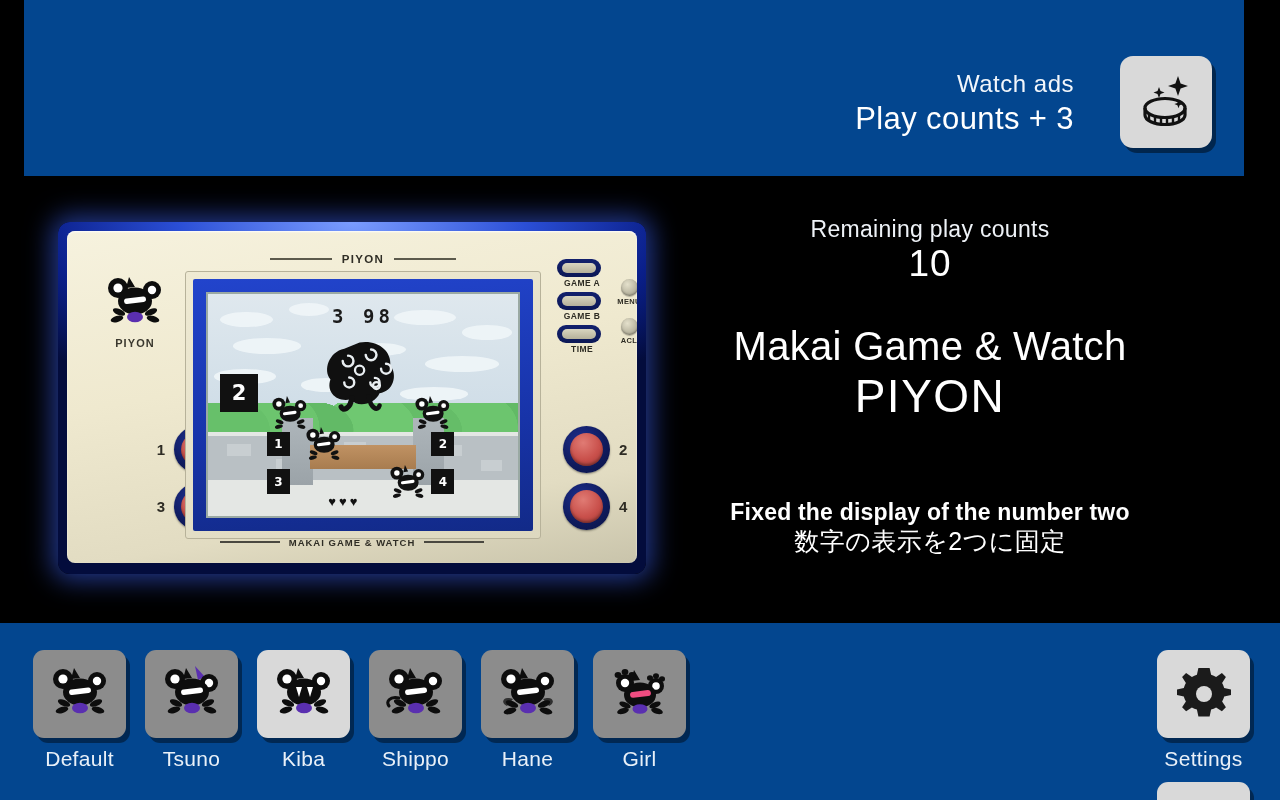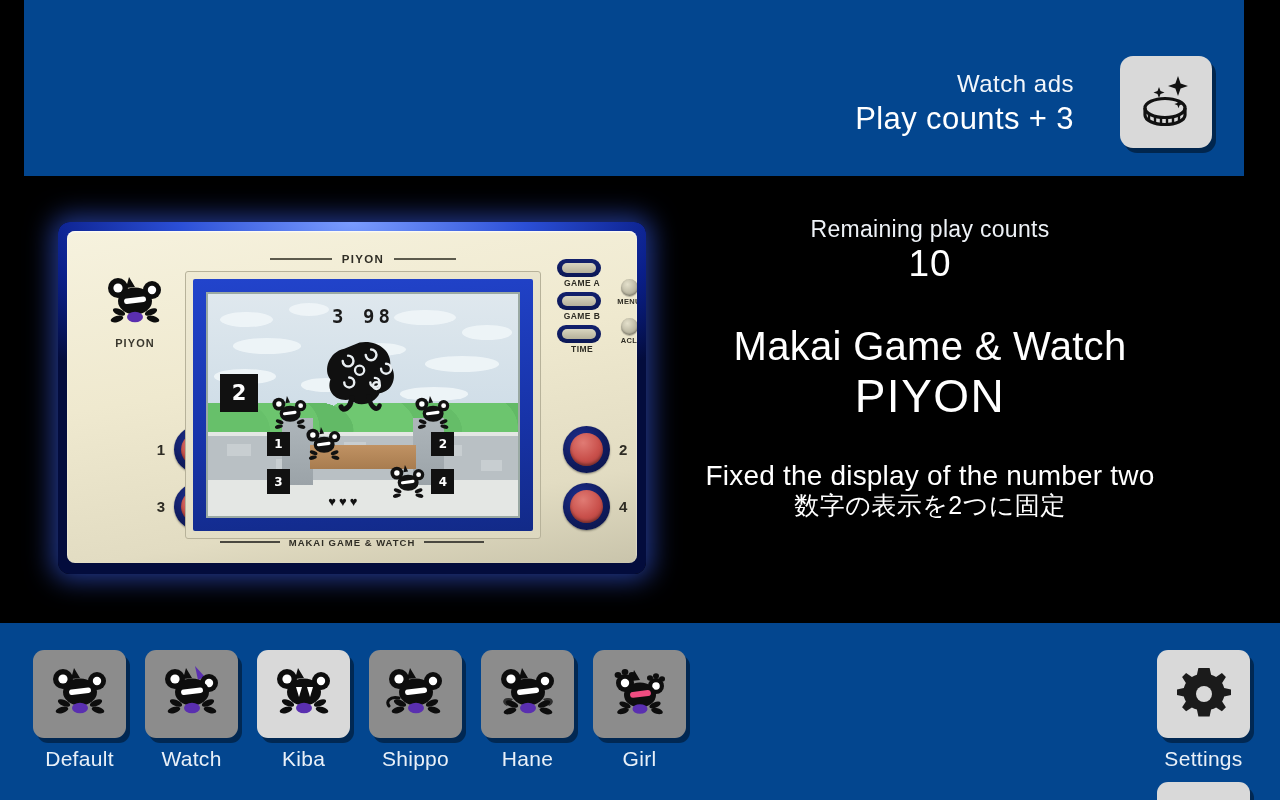--- a/index.html
+++ b/index.html
@@ -40,21 +40,21 @@
 
   
   .info {
     position: absolute; right: 40px; top: 40px; width: 620px;
     text-align: center; color: #fff;
   }
   .info .remain-label { font-size: 23px; letter-spacing: .3px; color: #eef2f7; }
   .info .remain-value { font-size: 37px; line-height: 40px; margin-top: 1px; letter-spacing: 1px; }
   .info .title-main  { font-size: 40px; line-height: 48px; margin-top: 38px; letter-spacing: .3px; }
   .info .title-sub   { font-size: 46px; line-height: 52px; letter-spacing: 1.5px; }
-  .info .note-en { font-size: 28px; line-height: 28px; margin-top: 40px; letter-spacing: .2px; }
+  .info .note-en { font-size: 23px; line-height: 28px; margin-top: 76px; letter-spacing: .2px; font-weight: bold; }
   .info .note-jp { font-size: 25px; line-height: 30px; letter-spacing: .5px; }
 
   
   .gw-wrap {
     position: absolute; left: 58px; top: 46px;
     width: 588px; height: 352px;
   }
   .gw-glow {
     position: absolute; inset: 0;
     border-radius: 12px;
@@ -520,21 +520,21 @@
             <rect x="20" y="22.5" width="22" height="5.5" rx="2.6" fill="#fff" transform="rotate(-7 31 25)"></rect>
             <ellipse cx="31" cy="42" rx="8" ry="5.2" fill="#5a2fb0"></ellipse>
             <g fill="#0d0d0d">
                 <ellipse cx="15" cy="37" rx="6.5" ry="3" transform="rotate(22 15 37)"></ellipse>
                 <ellipse cx="13" cy="44" rx="6.5" ry="3" transform="rotate(-16 13 44)"></ellipse>
                 <ellipse cx="47" cy="37" rx="6.5" ry="3" transform="rotate(-22 47 37)"></ellipse>
                 <ellipse cx="49" cy="44" rx="6.5" ry="3" transform="rotate(16 49 44)"></ellipse>
               </g>
           </svg>
         </div>
-        <div class="char-label">Watch</div>
+        <div class="char-label">Tsuno</div>
       </div>
 
       <div class="char-item">
         <div class="char-tile sel">
           <svg width="62" height="56" viewBox="0 0 62 56">
             <path d="M31 12 L25 2 L22 13 Z" fill="#0d0d0d"></path>
             <circle cx="14" cy="13" r="10" fill="#0d0d0d"></circle>
               <circle cx="14" cy="13" r="4.6" fill="#fff"></circle>
             <circle cx="48" cy="15" r="9" fill="#0d0d0d"></circle>
               <circle cx="48" cy="15" r="4.2" fill="#fff"></circle>

